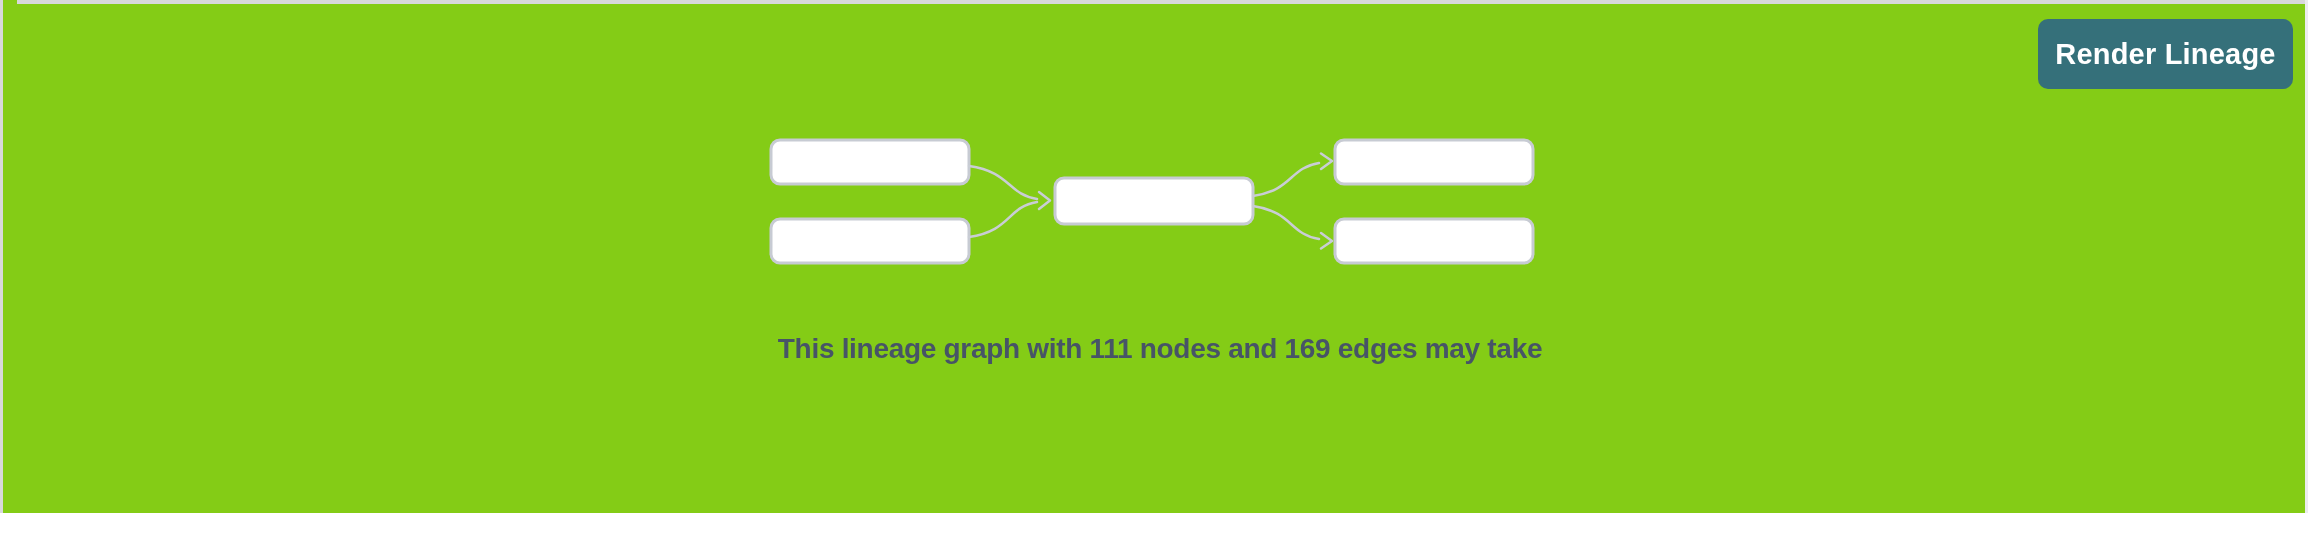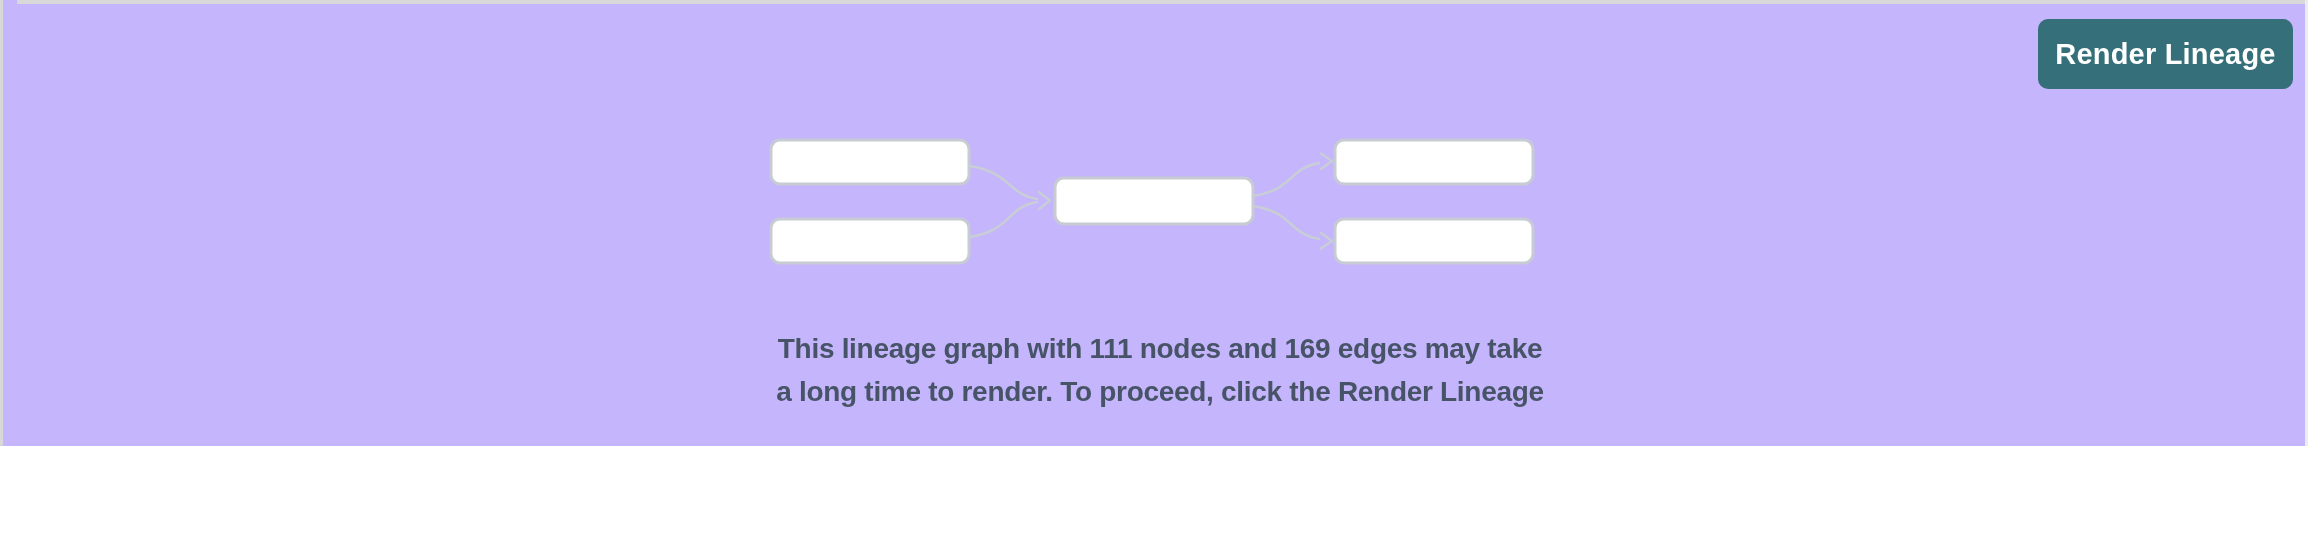--- a/index.html
+++ b/index.html
@@ -7,22 +7,22 @@
     --message-text:#475467;
     --node-border:#C7CBD3;
     --edge-stroke:#C9CDD5;
     --panel-border:#D8D8DB;
   }
   *{margin:0;padding:0;box-sizing:border-box;}
   html,body{background:#fff;}
   body{font-family:"Liberation Sans","DejaVu Sans",sans-serif;}
   .panel{
     position:relative;
-    width:2308px;height:446px;
-    background:#c4b5fd;
+    width:2308px;height:513px;
+    background:#84cc16;
     overflow:hidden;
   }
   
   .top-border{
     position:absolute;left:17px;top:0;right:0;height:4px;
     background:var(--panel-border);
   }
   .left-border{
     position:absolute;left:0;top:0;bottom:0;width:3px;
     background:var(--panel-border);
@@ -98,16 +98,15 @@
     <polyline class="edge" points="270,54 281,62.5 270,71"></polyline>
 
     <path class="edge" d="M 484 58 C 524 52, 520 30, 550 25"></path>
     <polyline class="edge" points="552,15.5 563,23 552,31"></polyline>
     <path class="edge" d="M 484 68 C 524 74, 520 96, 550 101"></path>
     <polyline class="edge" points="552,95 563,103 552,110.5"></polyline>
   </svg>
 
   <div class="message">
     <div class="line">This lineage graph with 111 nodes and 169 edges may take</div>
-    <div class="line">a long time to render. To proceed, click the Render Lineage</div>
   </div>
 
 </div>
 
 </body></html>

